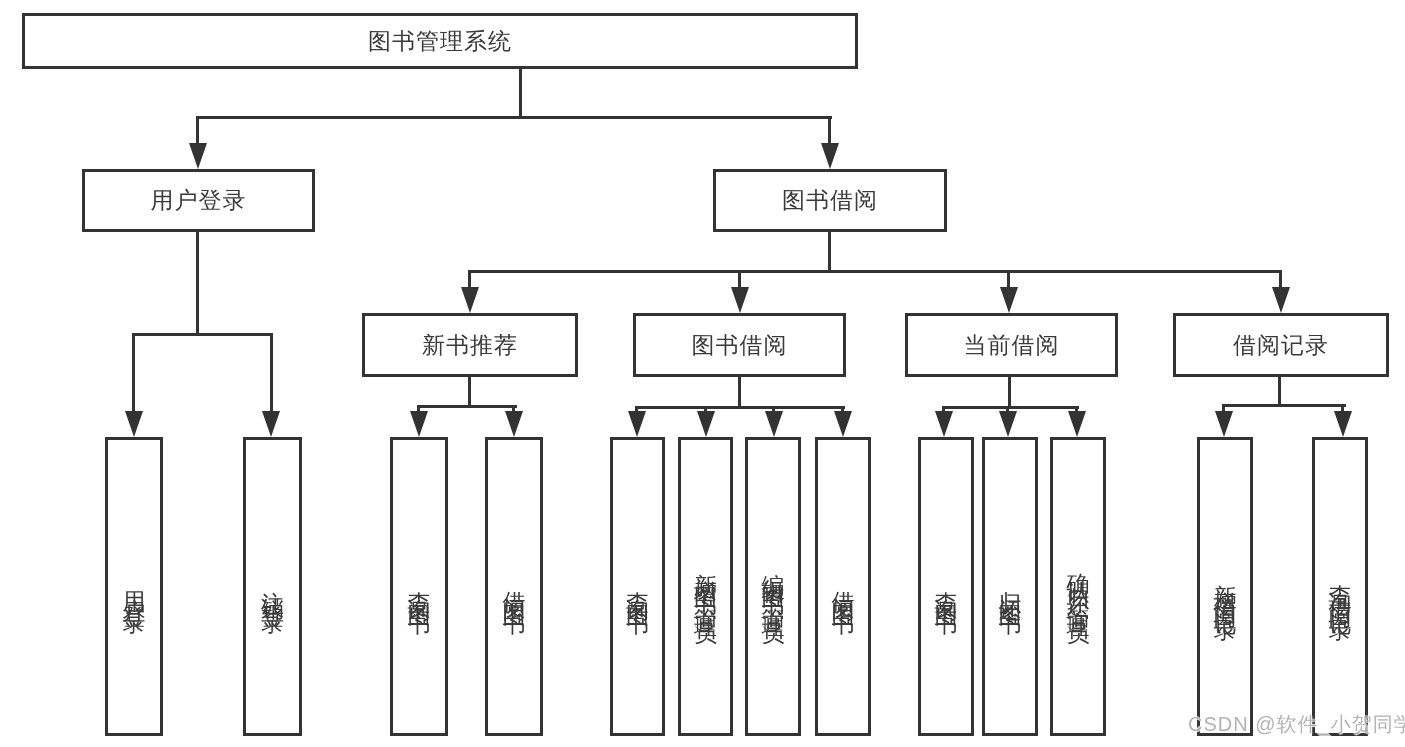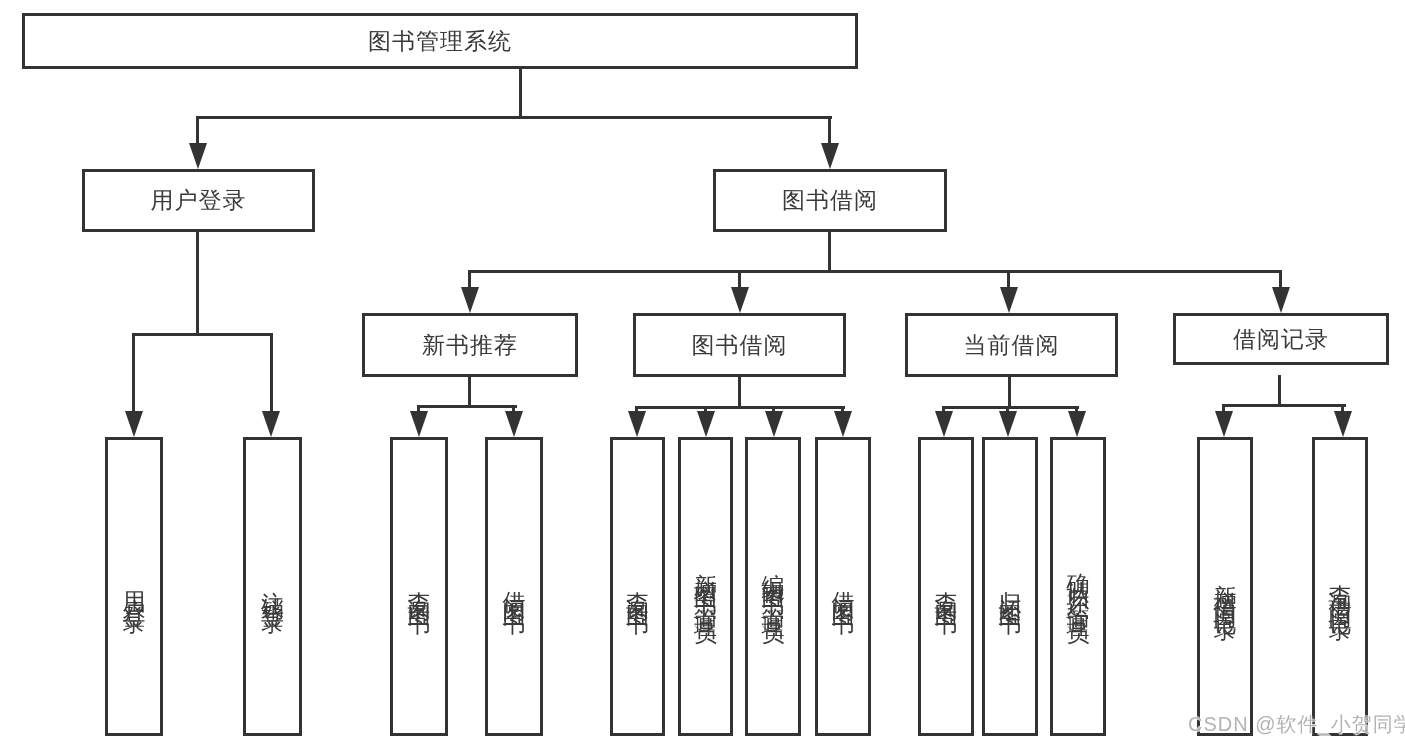--- a/index.html
+++ b/index.html
@@ -92,21 +92,21 @@
 
   <div class="node hnode" style="left:362px;top:313px;width:216px;height:64px;">
     <span>新书推荐</span>
   </div>
   <div class="node hnode" style="left:905px;top:313px;width:213px;height:64px;">
     <span>当前借阅</span>
   </div>
   <div class="node hnode" style="left:633px;top:313px;width:213px;height:64px;">
     <span>图书借阅</span>
   </div>
-  <div class="node hnode" style="left:1173px;top:313px;width:216px;height:52px;">
+  <div class="node hnode" style="left:1173px;top:313px;width:216px;height:64px;">
     <span>借阅记录</span>
   </div>
 
   <div class="vl" style="left:468px;top:375px;height:33px;"></div>
   <div class="hl" style="left:417px;top:405px;width:100px;"></div>
   <div class="vl" style="left:417px;top:405px;height:10px;"></div>
   <div class="arrow" style="left:410px;top:411px;"></div>
   <div class="vl" style="left:512px;top:405px;height:10px;"></div>
   <div class="arrow" style="left:505px;top:411px;"></div>
 

